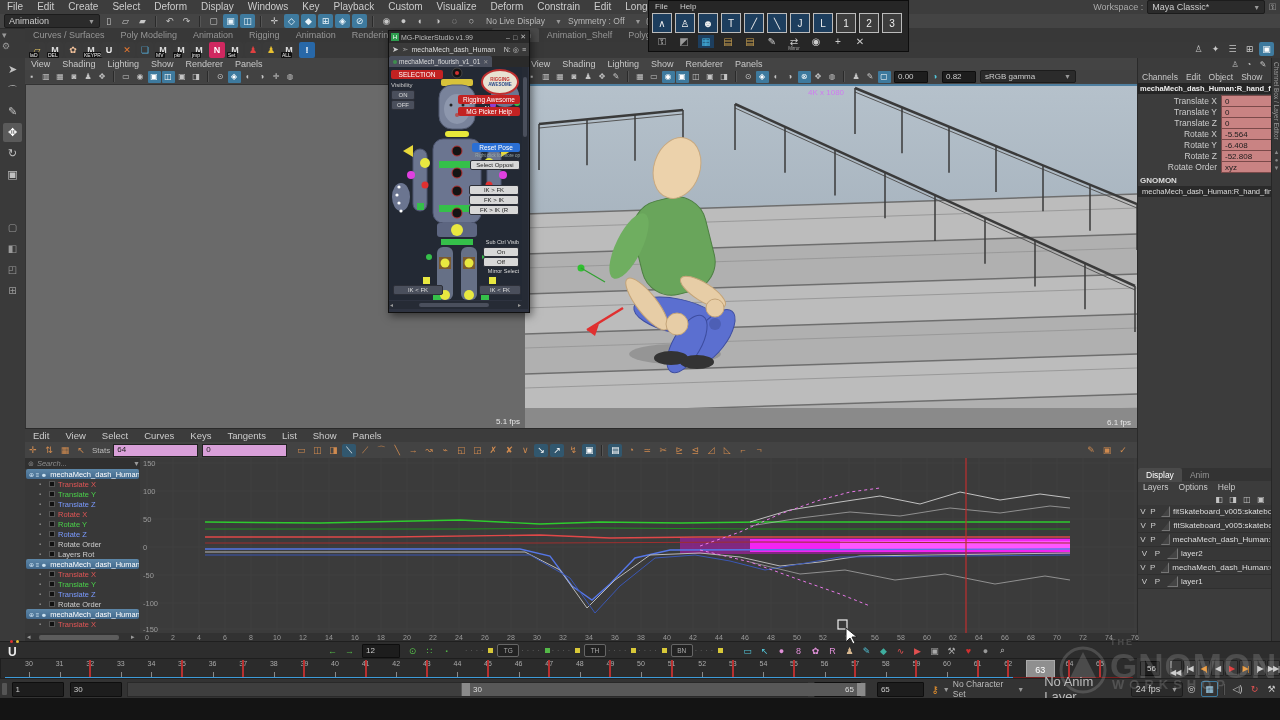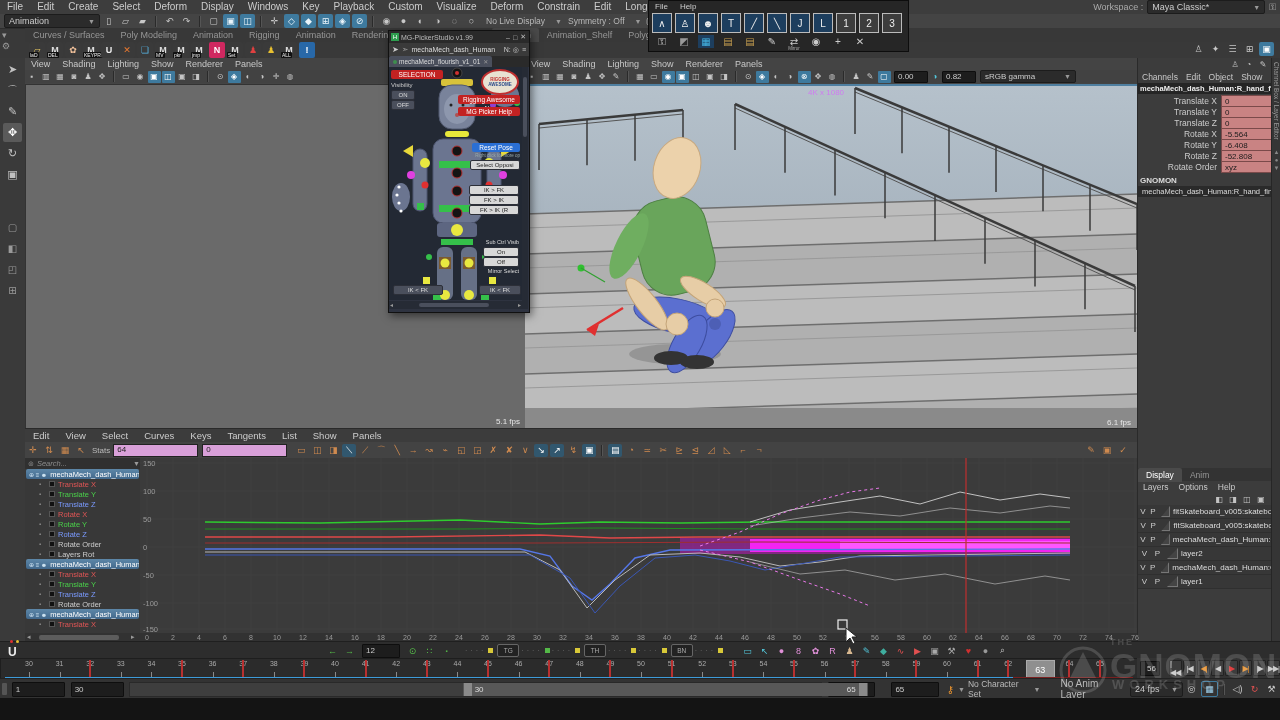--- a/index.html
+++ b/index.html
@@ -943,21 +943,21 @@
         <span style="position:absolute;left:12px;font-size:8px;color:#ddd;line-height:13px;">30</span>
         <span style="position:absolute;right:12px;font-size:8px;color:#ddd;line-height:13px;">65</span>
       </div>
     </div>
     <div class="fld" style="width:42px;height:13px;margin-left:6px;">65</div>
     <div class="fld" style="width:42px;height:13px;margin-left:16px;">65</div>
     <span style="color:#e8922e;font-size:10px;margin-left:8px;">⚷</span>
     <span class="caret">▼</span>
     <span style="font-size:8.5px;color:#bbb;margin-left:3px;">No Character Set</span>
     <span class="caret">▼</span>
-    <span style="font-size:10px;color:#bbb;margin-left:20px;">No Anim Layer</span>
+    <span style="font-size:13px;color:#bbb;margin-left:20px;">No Anim Layer</span>
     <div class="sel" style="width:46px;height:13px;margin-left:8px;">
       <span>24 fps</span>
         <span class="caret">▼</span>
     </div>
     <div class="row" id="rangeicons">
         <div class="ic">◎</div>
         <div class="ic" style="border: 1px solid rgb(62, 122, 158); color: rgb(159, 210, 238);">▦</div>
         <div class="vdiv"></div>
         <div class="ic">◁)</div>
         <div class="ic" style="color: rgb(224, 80, 80);">↻</div>

